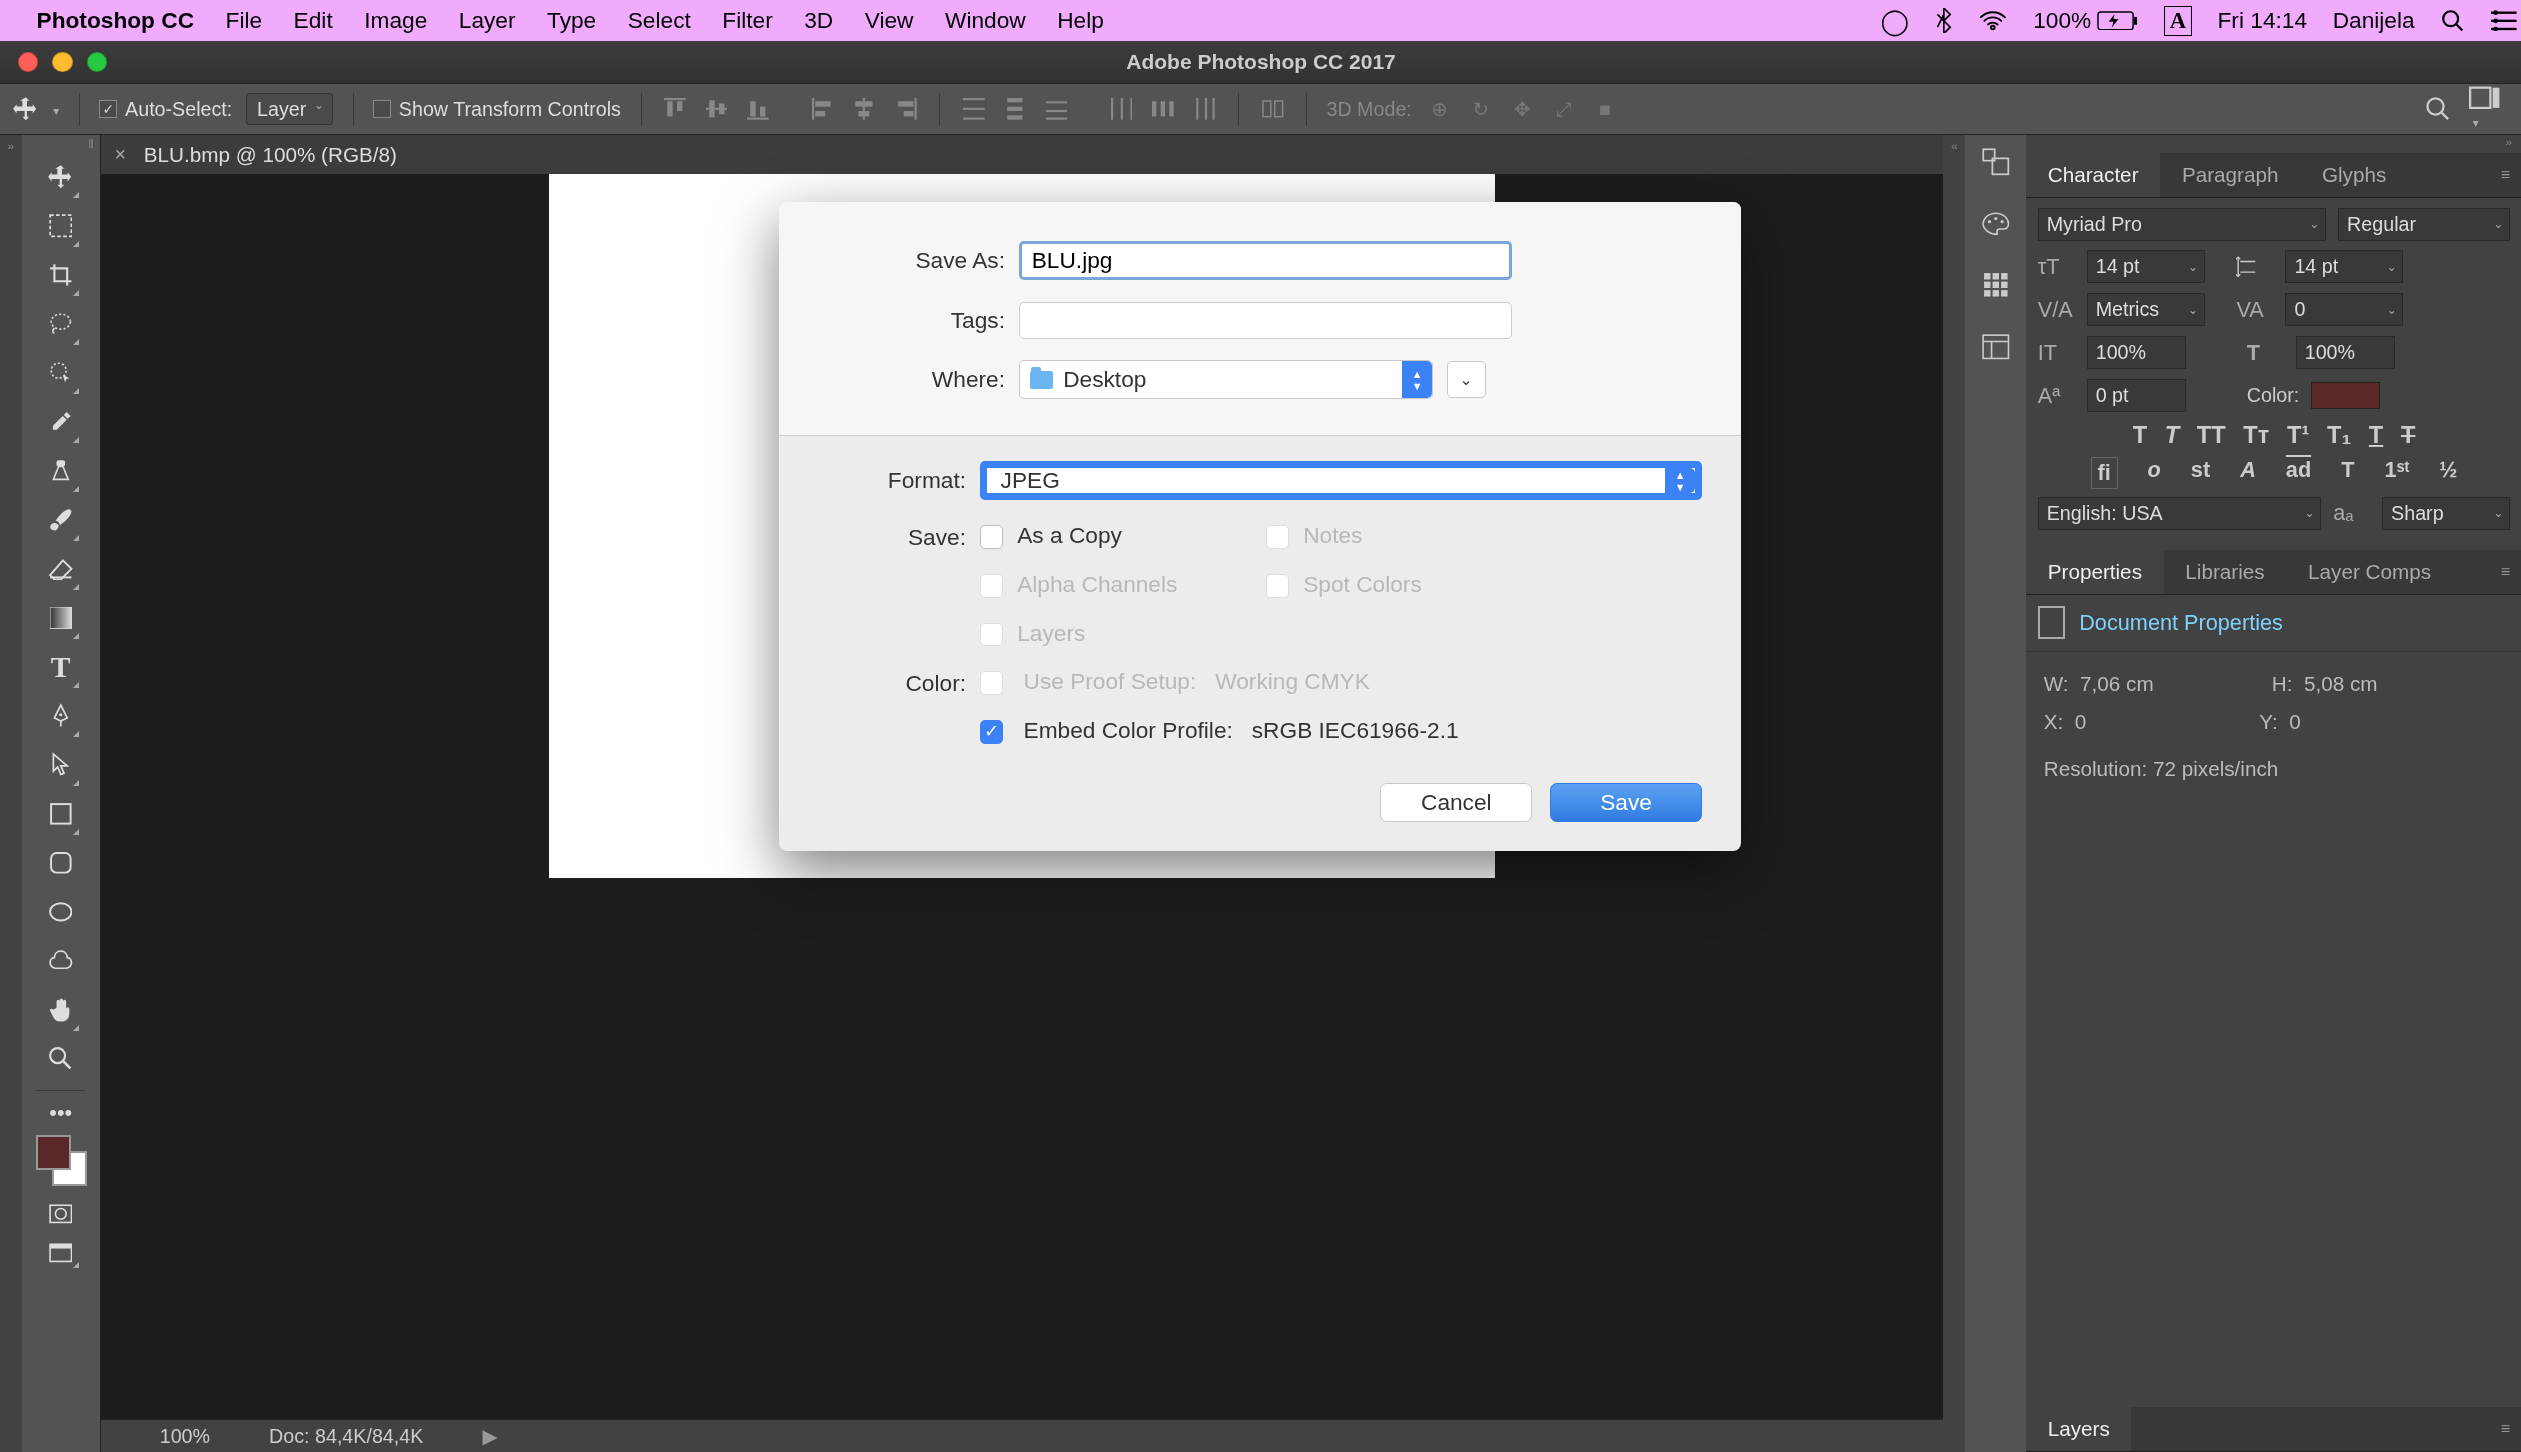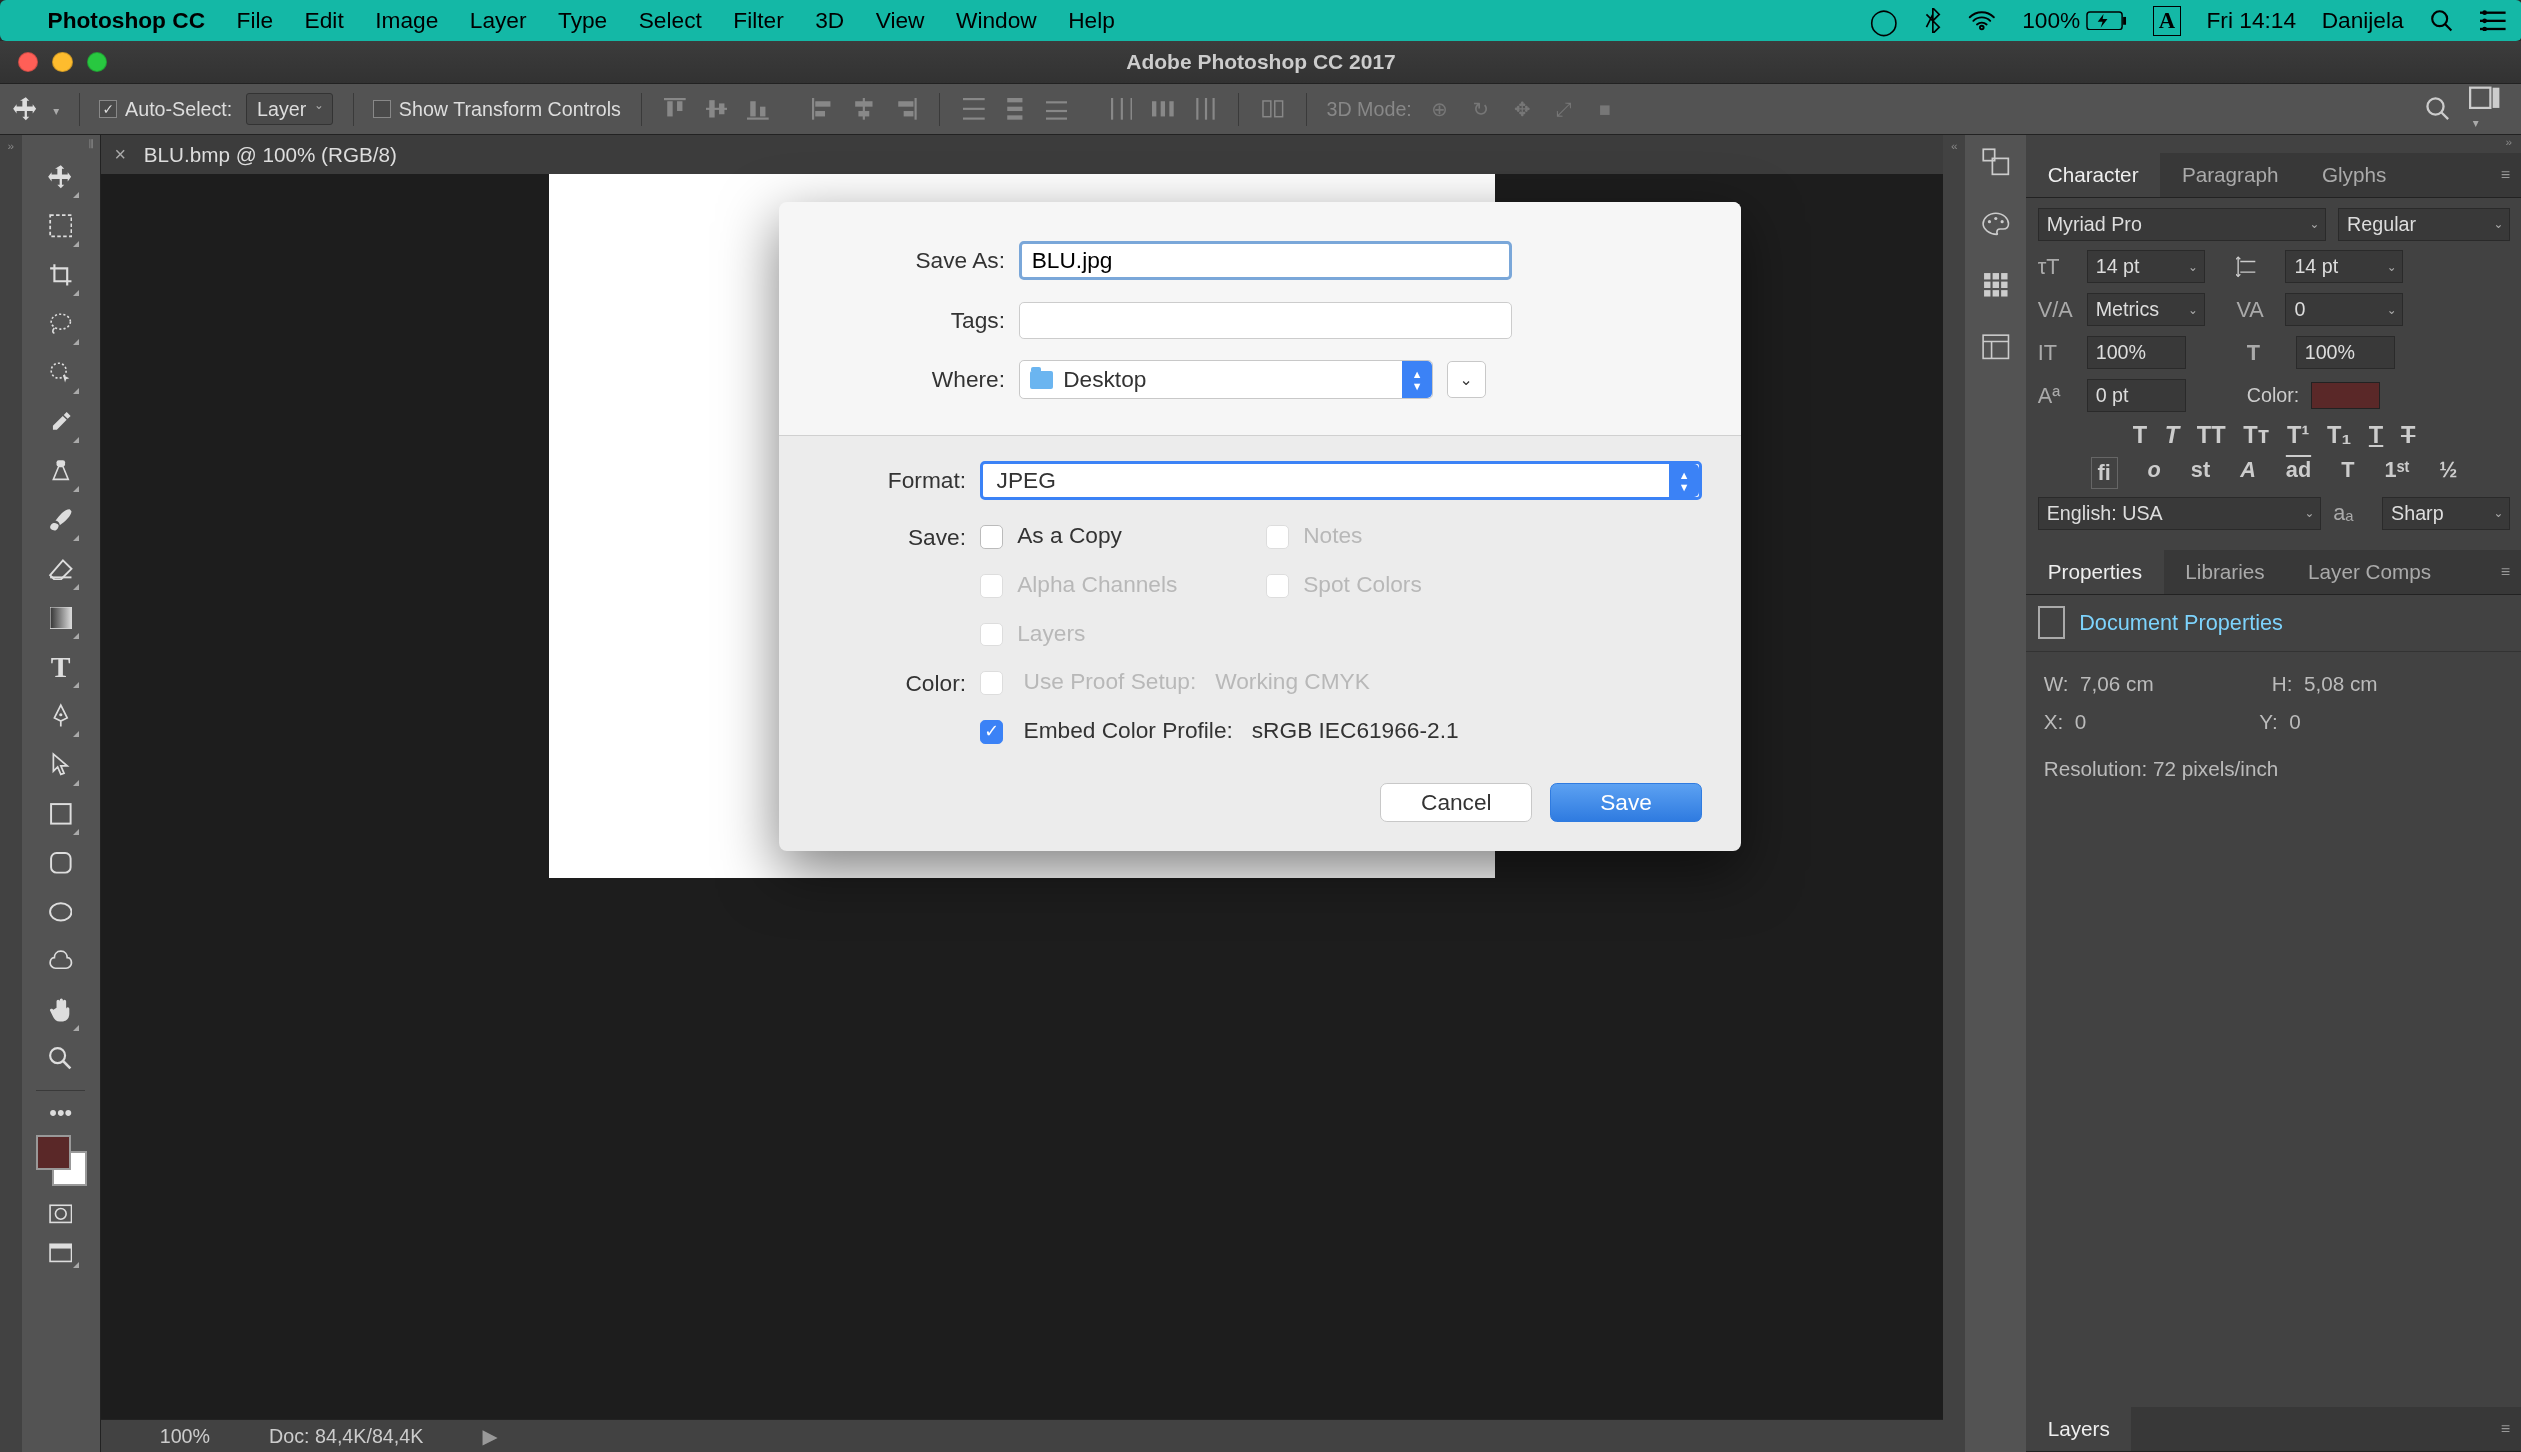--- a/index.html
+++ b/index.html
@@ -1,19 +1,19 @@
 <!DOCTYPE html>
 <html><head>
 <meta charset="utf-8">
 <style>
 * { margin: 0; padding: 0; box-sizing: border-box; font-family: -apple-system, "Helvetica Neue", Arial, sans-serif; }
 body { background: #2a2a2a; width: 2522px; height: 1452px; overflow: hidden; position: relative; transform-origin: top left; }
 
 
-.menubar { height: 41px; background: #14b8a6; display: flex; align-items: center; padding: 0 16px; font-size: 22.7px; justify-content: space-between; border-radius: 6px; }
+.menubar { height: 41px; background: #f0abfc; display: flex; align-items: center; padding: 0 5px; font-size: 22.7px; justify-content: space-between; }
 .menubar-left { display: flex; align-items: center; gap: 31.5px; }
 .menubar-right { display: flex; align-items: center; gap: 25.6px; }
 .apple-logo { font-size: 27.6px; }
 .app-name-bold { font-weight: 700; }
 .menu-item { cursor: default; }
 .battery { display: inline-flex; align-items: center; gap: 5.9px; }
 
 
 .window-titlebar { height: 43px; background: linear-gradient(#3c3c3c, #323232); display: flex; align-items: center; position: relative; border-bottom: 1px solid #222; }
 .traffic-lights { display: flex; gap: 13.8px; padding-left: 17.7px; }
@@ -94,21 +94,21 @@
 .dlg-input { flex: 1; max-width: 493px; height: 39px; border: 3.4px solid #7aa7d9; border-radius: 4.9px; padding: 0 9.9px; font-size: 22.7px; background: #fff; outline: none; }
 .dlg-tags-input { flex: 1; max-width: 493px; height: 37px; border: 1px solid #ccc; border-radius: 4.9px; padding: 0 9.9px; font-size: 22.7px; }
 .dlg-where { flex: 1; max-width: 414px; height: 39px; border: 1px solid #c8c8c8; border-radius: 4.9px; display: flex; align-items: center; padding: 0 9.9px; background: #fff; position: relative; gap: 9.9px; }
 .where-arrows { position: absolute; right: 0; top: 0; width: 29.6px; height: 100%; background: #3b82f6; border-radius: 0 4.9px 4.9px 0; display: flex; flex-direction: column; align-items: center; justify-content: center; color: #fff; font-size: 10.8px; }
 .expand-btn { width: 39px; height: 37px; border: 1px solid #c8c8c8; border-radius: 4.9px; background: #fff; display: flex; align-items: center; justify-content: center; }
 .folder-ico { width: 23.6px; height: 17.7px; background: #6bb5f0; border-radius: 2px; position: relative; }
 .folder-ico::before { content: ''; position: absolute; top: -3.9px; left: 1px; width: 9.9px; height: 3.9px; background: #6bb5f0; border-radius: 2px 2px 0 0; }
 
 .dlg-sep { height: 1px; background: #d0d0d0; margin: 0; }
 .dlg-bottom { padding: 25.6px 39px 29.6px; }
-.dlg-format-sel { flex: 1; max-width: 749px; height: 39px; border: 3px solid #3b82f6; border-radius: 4.9px; display: flex; align-items: center; padding: 0 13.8px; background: #fff; position: relative; }
+.dlg-format-sel { flex: 1; max-width: 749px; height: 39px; border: 7px solid #3b82f6; border-radius: 4.9px; display: flex; align-items: center; padding: 0 13.8px; background: #fff; position: relative; }
 .format-arrows { position: absolute; right: 0; top: 0; width: 29.6px; height: 100%; background: #3b82f6; border-radius: 0 4.9px 4.9px 0; display: flex; flex-direction: column; align-items: center; justify-content: center; color: #fff; font-size: 10.8px; }
 .mac-cb { width: 23.6px; height: 23.6px; border: 1px solid #bbb; border-radius: 4.9px; background: #fff; display: inline-flex; align-items: center; justify-content: center; margin-right: 13.8px; vertical-align: middle; font-size: 17.7px; color: #fff; }
 .mac-cb.checked { background: #3b82f6; border-color: #3b82f6; }
 .cb-label { color: #333; }
 .cb-label.disabled { color: #b8b8b8; }
 .dlg-buttons { display: flex; justify-content: flex-end; gap: 17.7px; margin-top: 39px; }
 .dlg-btn { min-width: 152px; height: 39px; border-radius: 6.9px; border: 1px solid #c8c8c8; background: #fff; font-size: 22.7px; display: flex; align-items: center; justify-content: center; }
 .dlg-btn.primary { background: linear-gradient(#5ca1f2, #2f7be0); color: #fff; border-color: #2f7be0; }
 svg { display: block; }
 </style>

